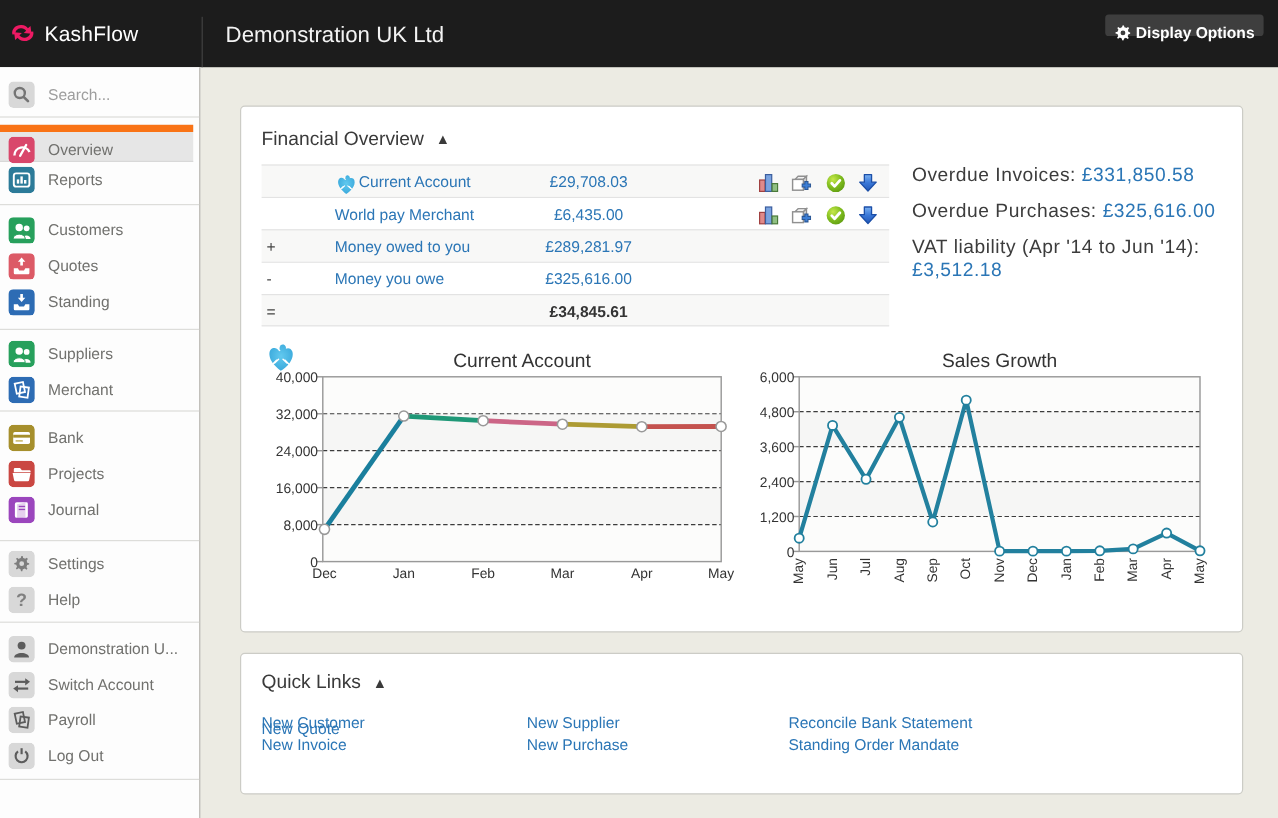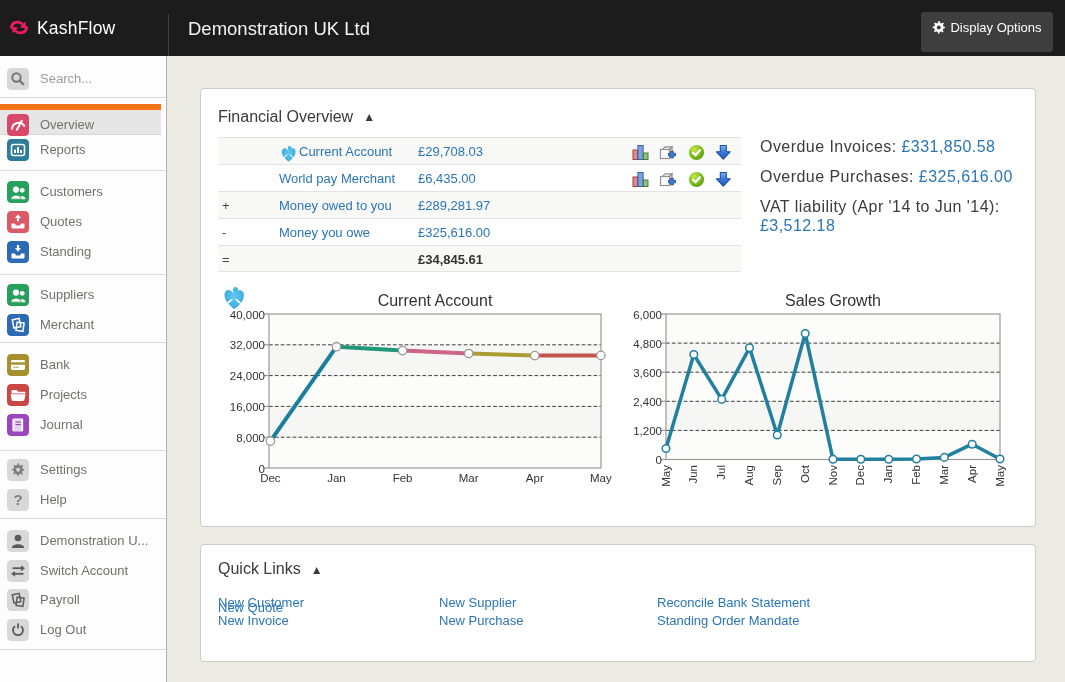--- a/index.html
+++ b/index.html
@@ -5,35 +5,35 @@
 *{margin:0;padding:0;box-sizing:border-box}
 html,body{width:1065px;height:682px}
 body{font-family:"Liberation Sans",sans-serif;position:relative;background:#ecebe3;overflow:hidden}
 .abs{position:absolute}
 a{text-decoration:none;color:#2b76b6}
 
 #topbar{position:absolute;left:0;top:0;width:1065px;height:56px;background:#1c1c1c}
 #topbar .logo-txt{position:absolute;left:37px;top:18px;color:#fff;font-size:17.5px;letter-spacing:.2px}
 #topbar .divider{position:absolute;left:168px;top:14px;width:1px;height:42px;background:#414141}
 #topbar .company{position:absolute;left:188px;top:18px;color:#f3f3f3;font-size:18.5px}
-#dispbtn{position:absolute;left:921px;top:12px;width:132px;height:40px;background:#3e3e3e;border-radius:3px;color:#fff;font-size:13px;font-weight:normal;text-align:center;line-height:31px}
+#dispbtn{position:absolute;left:921px;top:12px;width:132px;height:18px;background:#3e3e3e;border-radius:3px;color:#fff;font-size:13px;font-weight:bold;text-align:center;line-height:31px}
 
 #sidebar{position:absolute;left:0;top:56px;width:167px;height:626px;background:#fdfdfd;border-right:1px solid #b3b1ab}
 .mi{position:absolute;left:0;width:161px;height:30px}
 .mi .ic{position:absolute;left:7px;top:4px;width:22px;height:22px;border-radius:4px}
 .mi .lbl{position:absolute;left:40px;top:0;line-height:30px;font-size:13px;color:#71716e;white-space:nowrap}
 .mi.sel{background:#e6e6e6;border-top:6px solid #f97316;border-bottom:1px solid #d8d8d8}
 .sep{position:absolute;left:0;width:166px;height:1px;background:#ddddda}
 
 .card{position:absolute;background:#fff;border:1px solid #ccccc6;border-radius:4px}
 
 .trow{position:absolute;left:218px;width:523px;height:27px;border-top:1px solid #e3e3e3;font-size:13px}
 .trow .op{position:absolute;left:4px;top:0;line-height:27px;color:#444}
 .trow .lab{position:absolute;left:61px;top:0;line-height:27px}
-.trow .val{position:absolute;left:200px;width:145px;top:0;line-height:27px;text-align:left;color:#2b76b6}
+.trow .val{position:absolute;left:200px;width:145px;top:0;line-height:27px;text-align:center;color:#2b76b6}
 .trow .ticon{position:absolute;top:6px;width:17px;height:17px}
 
 .rp{position:absolute;left:760px;font-size:16px;color:#3c3c3c;white-space:nowrap;letter-spacing:0.45px}
 .rp a{color:#2b76b6}
 
 .ql{position:absolute;font-size:13px;white-space:nowrap}
 </style>
 </head>
 <body>
 <div id="topbar">

